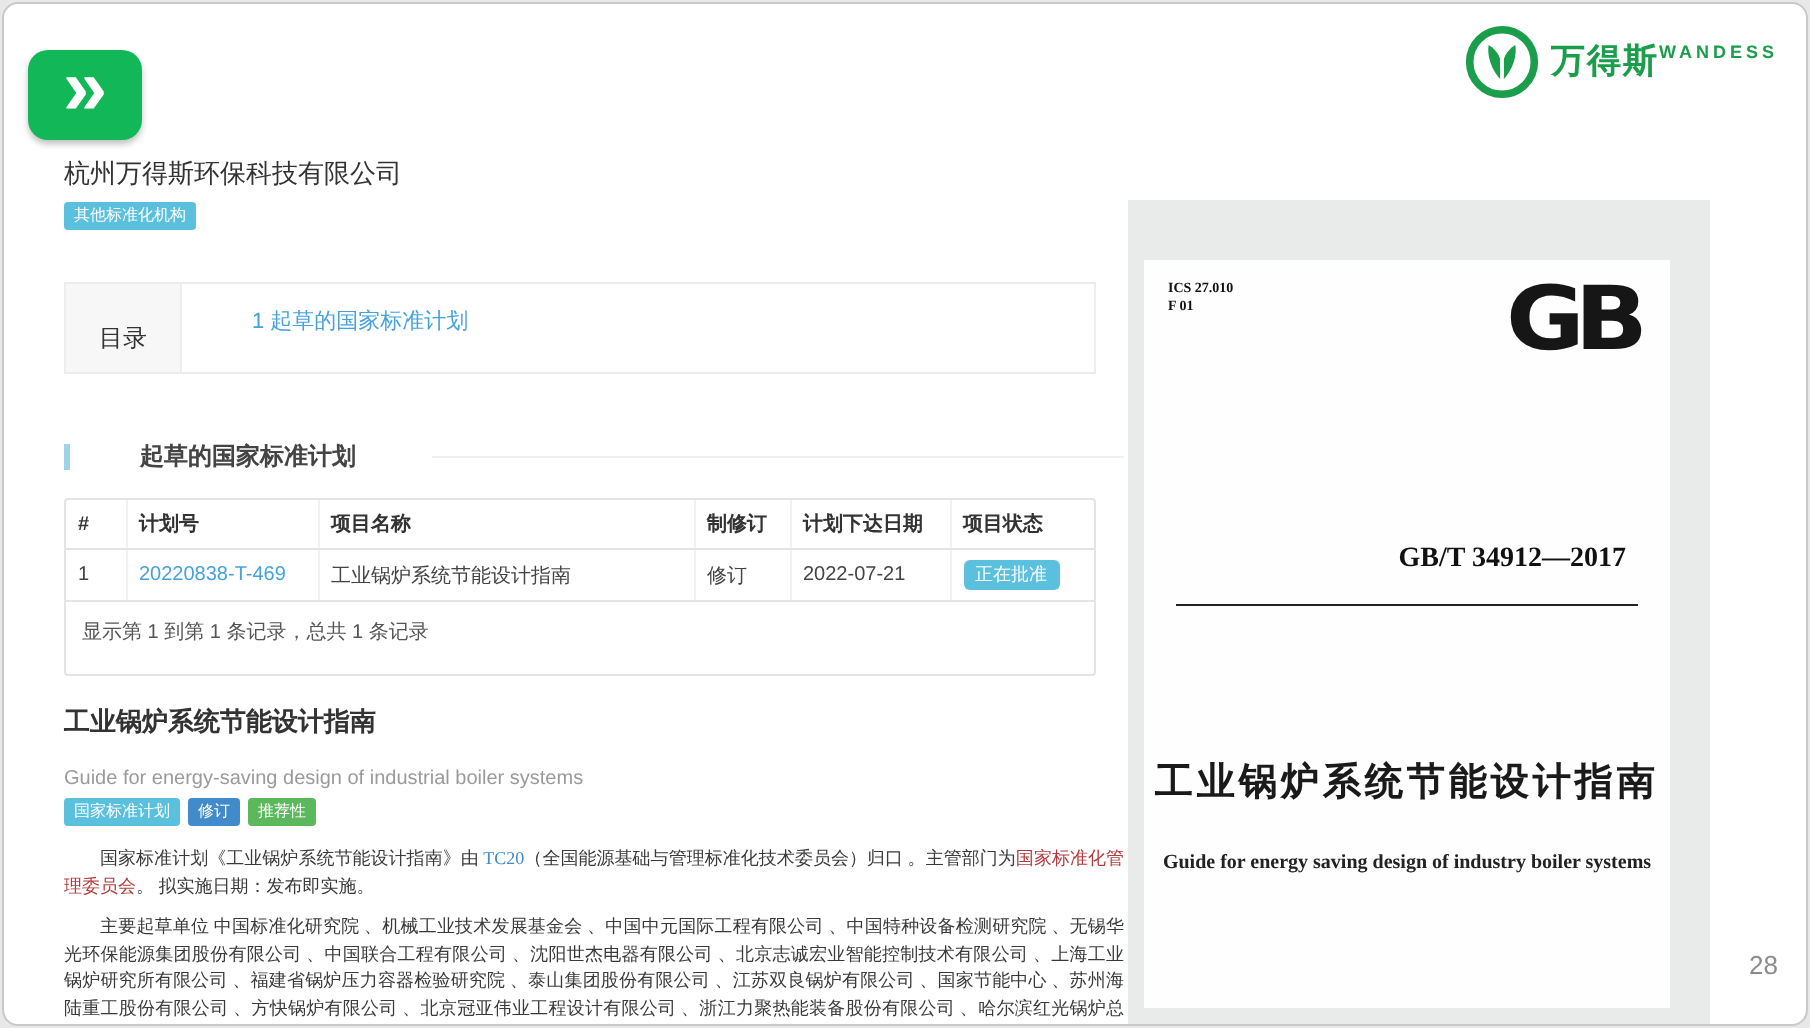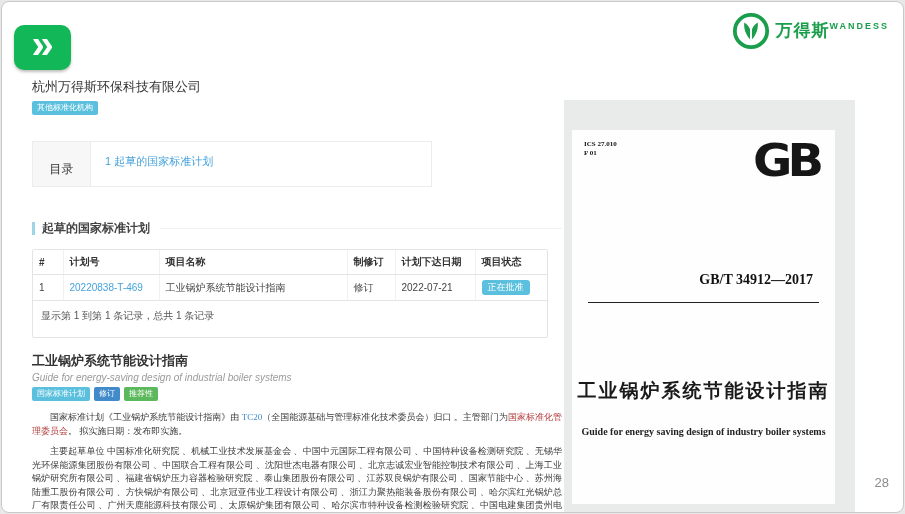--- a/index.html
+++ b/index.html
@@ -34,49 +34,49 @@
   .company { font-family:"Liberation Serif", serif; font-size:13px; color:#333; }
   .badge {
     display:inline-block; color:#fff; font-size:8px; line-height:1;
     padding:3px 5px; border-radius:2px; vertical-align:middle;
   }
   .b-cyan { background:#5bc0de; }
   .b-blue { background:#428bca; }
   .b-green { background:#5cb85c; }
   .company-badge { margin-top:5px; }
   .toc {
-    margin-top:26px; width:400px; border:1px solid #ededed; display:flex; min-height:46px;
+    margin-top:26px; width:516px; border:1px solid #ededed; display:flex; min-height:46px;gap:21px;
   }
   .toc-label {
     width:58px; background:#f7f7f7; border-right:1px solid #ededed;
     display:flex; align-items:flex-end; justify-content:center;
     font-size:12px; padding-bottom:8px; color:#333;
   }
   .toc-body { flex:1; padding:9px 0 0 14px; }
   .toc-link { font-size:11px; color:#46a3da; text-decoration:none; }
-  .sec { margin-top:33px; display:flex; align-items:center; }
+  .sec { margin-top:33px; display:flex; align-items:center;gap:28px; }
   .sec-bar { width:3px; height:13px; background:#9fd4e8; margin-right:7px; }
   .sec-title { font-size:12px; font-weight:bold; color:#444; white-space:nowrap; }
   .sec-rule { flex:1; height:1px; background:#f0f0f0; margin-left:10px; }
   
   .tblwrap { margin-top:12px; width:516px; border:1px solid #e4e4e4; border-radius:2px; }
   table.plan { width:100%; border-collapse:collapse; font-size:10px; }
   table.plan th, table.plan td {
     border-bottom:1px solid #e4e4e4; border-right:1px solid #f1f1f1;
     padding:5px 6px; text-align:left; white-space:nowrap;
   }
   table.plan th { font-weight:bold; color:#333; }
   table.plan td { color:#444; }
   table.plan th:last-child, table.plan td:last-child { border-right:none; }
   .cell-link { color:#46a3da; text-decoration:none; }
   .status-badge { font-size:9px; padding:3px 6px; border-radius:3px; }
   .tbl-footer { font-size:10px; color:#555; padding:8px 8px 14px 8px; }
   
   .proj-title { margin-top:14px; font-family:"Liberation Serif", serif; font-size:13px; font-weight:bold; color:#333; }
-  .proj-sub { margin-top:2px; font-size:10px; color:#9a9a9a;font-style:italic; }
+  .proj-sub { margin-top:14px; font-size:10px; color:#9a9a9a; }
   .proj-badges { margin-top:4px; display:flex; gap:4px; }
   .paras { margin-top:10px; font-family:"Liberation Serif", serif; font-size:9px; line-height:13.5px; color:#3a3a3a; text-align:justify; }
   .paras p { text-indent:2em; margin-bottom:7px; }
   .inline-link-blue { color:#428bca; text-decoration:none; }
   .inline-link-red { color:#b23c3c; text-decoration:none; }
   .redbox { border:2px solid #e8261f; padding:0 1px; }
   
   .cover-area {
     position:absolute; left:562px; top:98px; width:291px; height:412px;
     background:#e9ebeb;

